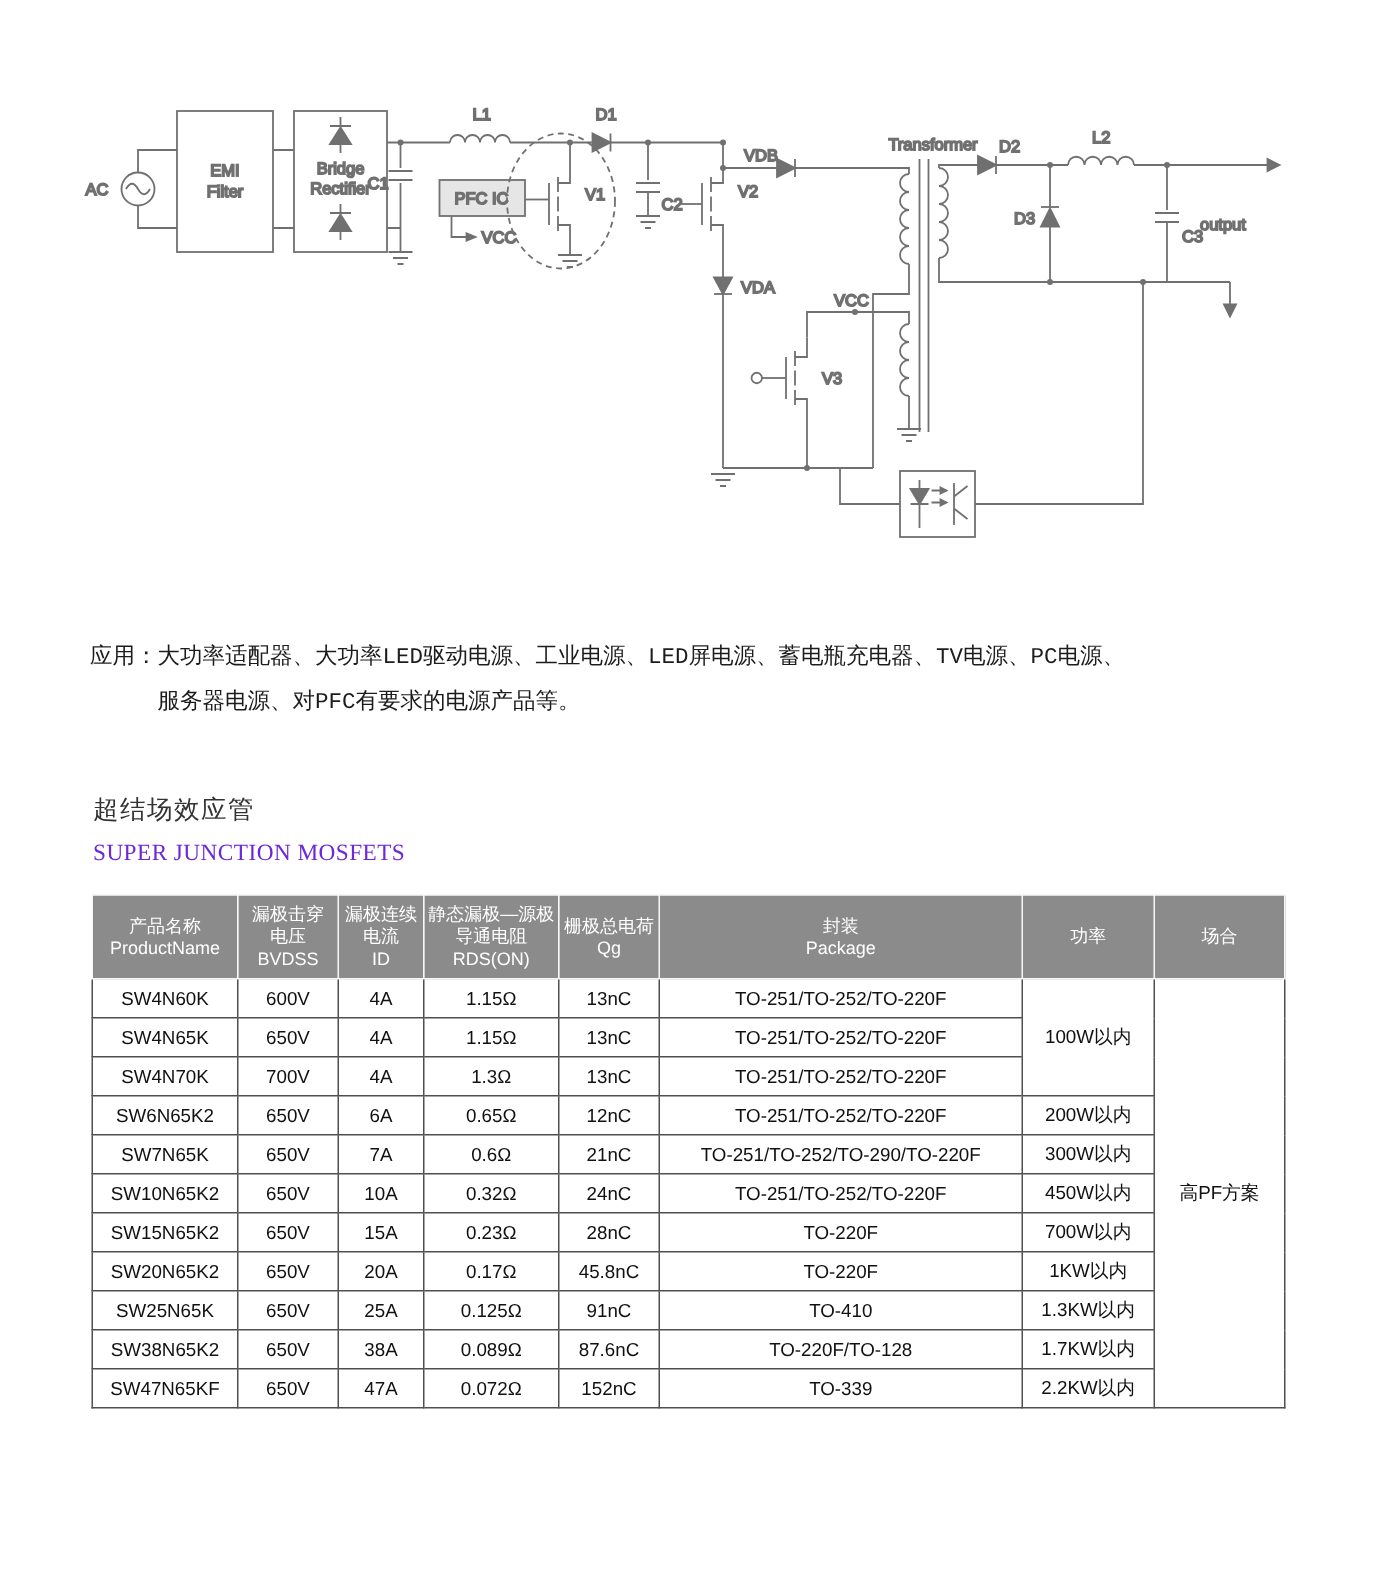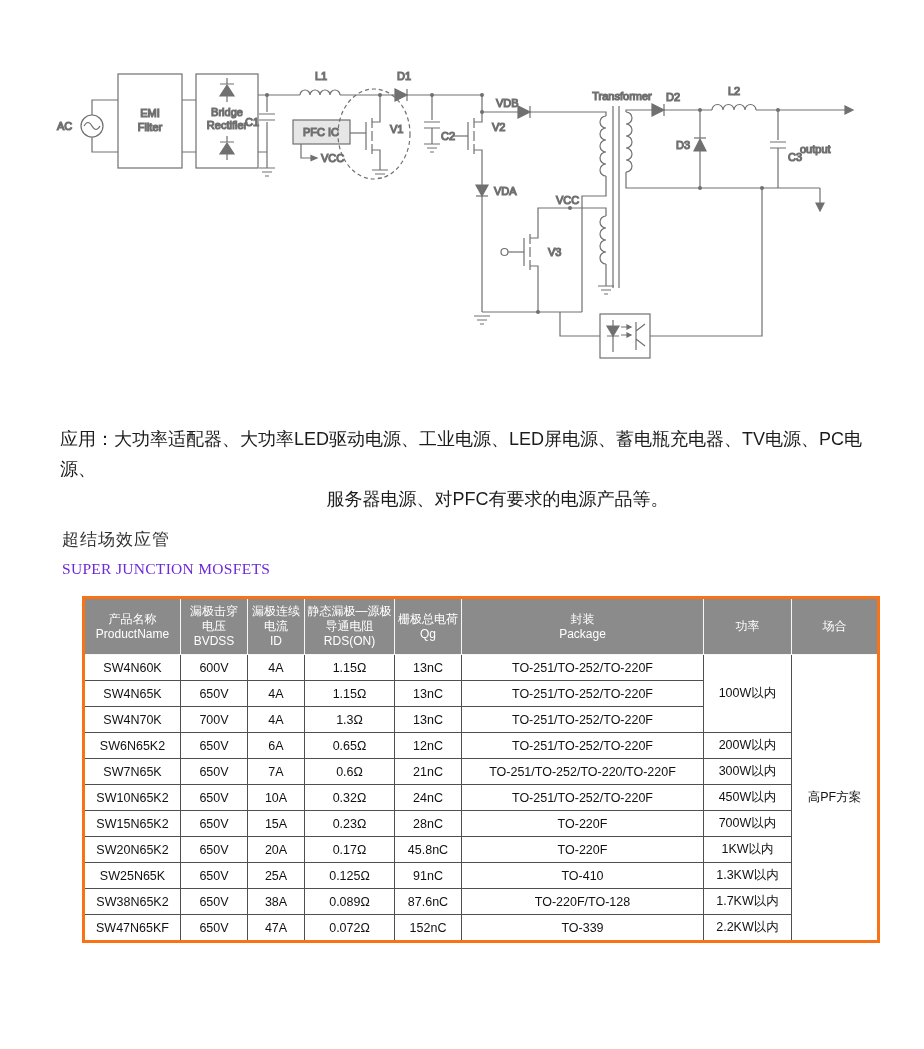--- a/index.html
+++ b/index.html
@@ -2,28 +2,28 @@
 <html><head>
 <meta charset="utf-8">
 <style>
   html,body { margin:0; padding:0; background:#ffffff; }
   .page {
     position:relative; width:924px; height:1049px; background:#fff;
     font-family:"Liberation Sans", sans-serif; overflow:hidden;
   }
   svg.schematic { position:absolute; left:0; top:0; }
   svg text { font-size:11px; fill:#555; font-family:"Liberation Sans", sans-serif; }
-  .app-text { position:absolute; left:60px; top:424px; width:830px; font-size:18px; color:#1c1c1c; line-height:30px; }
-  .app-line2 { padding-left:45px;text-align:center; }
+  .app-text { position:absolute; left:60px; top:424px; width:830px; font-size:15px; color:#1c1c1c; line-height:30px;font-family:Liberation Mono, monospace; }
+  .app-line2 { padding-left:45px; }
   .sec-cn { position:absolute; left:62px; top:528px; margin:0; font-size:17px; font-weight:400; color:#333; letter-spacing:1px; }
   .sec-en { position:absolute; left:62px; top:560px; margin:0; font-size:15.5px; font-weight:400; color:#6d28d9;
             font-family:"Liberation Serif", serif; letter-spacing:.3px; }
   table.spec {
-    position:absolute; left:82px; top:596px; width:795px;
-    border-collapse:collapse; table-layout:fixed; border:3px solid #f97316;
+    position:absolute; left:61px; top:596px; width:795px;
+    border-collapse:collapse; table-layout:fixed; border:1px solid #f97316;
   }
   table.spec th {
     background:#8b8b8b; color:#fff; font-weight:400; font-size:12px;
     padding:5px 2px; border:1px solid #f7f7f7; line-height:15px; vertical-align:middle;
   }
   table.spec td {
     border:1px solid #4f4f4f; font-size:12.5px; color:#111; text-align:center;
     padding:4px 2px; height:17px; background:#fff; vertical-align:middle;
   }
 </style>
@@ -281,21 +281,21 @@
           <td>12nC</td>
           <td>TO-251/TO-252/TO-220F</td>
           <td rowspan="1">200W以内</td>
         </tr>
         <tr>
           <td>SW7N65K</td>
           <td>650V</td>
           <td>7A</td>
           <td>0.6Ω</td>
           <td>21nC</td>
-          <td>TO-251/TO-252/TO-220/TO-220F</td>
+          <td>TO-251/TO-252/TO-290/TO-220F</td>
           <td rowspan="1">300W以内</td>
         </tr>
         <tr>
           <td>SW10N65K2</td>
           <td>650V</td>
           <td>10A</td>
           <td>0.32Ω</td>
           <td>24nC</td>
           <td>TO-251/TO-252/TO-220F</td>
           <td rowspan="1">450W以内</td>

